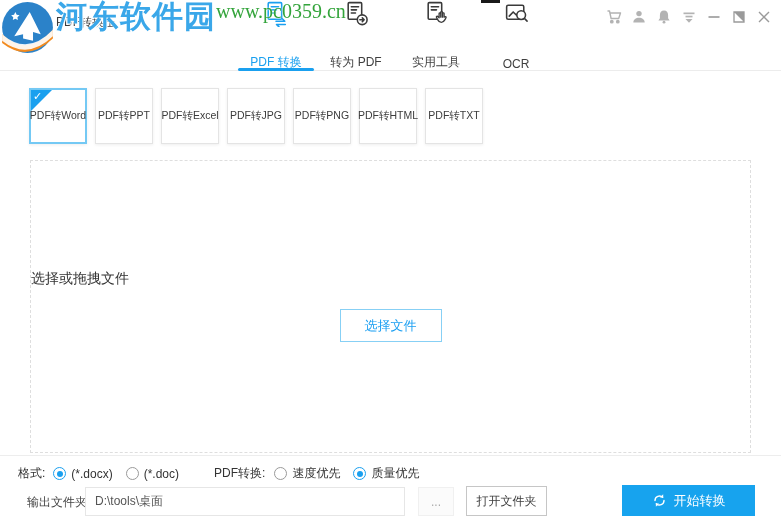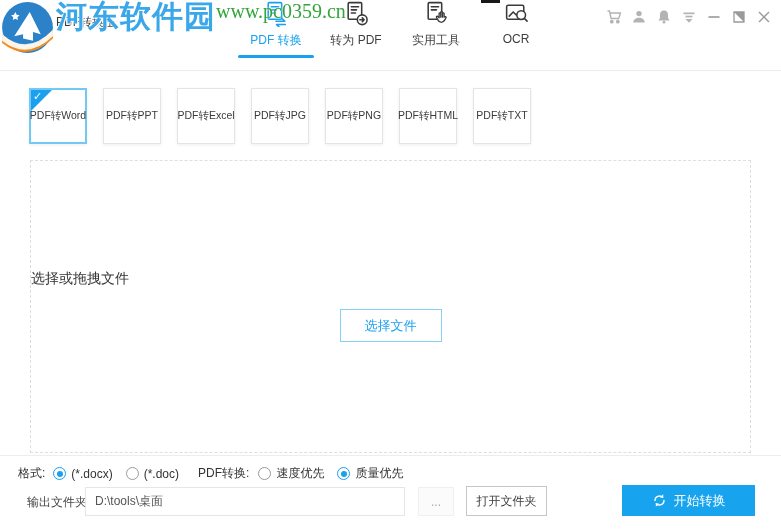--- a/index.html
+++ b/index.html
@@ -20,45 +20,45 @@
   .app-title{position:absolute;left:56px;top:14px;font-size:12px;color:#3a3a3a;z-index:1}
   .artifact-dash{position:absolute;left:481px;top:0;width:19px;height:3px;background:#191919;z-index:8}
   
   .watermark{position:absolute;left:0;top:0;z-index:6;display:flex;align-items:flex-start;pointer-events:none}
   .wm-logo{width:53px;height:53px;flex:0 0 auto;margin:1px 2px 0 1px}
   .wm-col{display:flex;}
   .wm-name{font-size:31px;font-weight:bold;color:var(--watermark-blue);line-height:34px;letter-spacing:1px;text-shadow:0 0 2px #fff,1px 1px 0 #fff}
   .wm-url{font-size:20px;font-weight:normal;color:var(--watermark-green);line-height:22px;font-family:"Liberation Serif","DejaVu Serif",serif;text-shadow:0 0 2px #fff}
   
   .topnav{position:absolute;left:236px;top:0;height:71px;display:flex;z-index:2}
-  .nav-item{width:80px;height:58px;display:flex;flex-direction:column;align-items:center;justify-content:flex-start;gap:5px;position:relative;cursor:pointer}
+  .nav-item{width:80px;height:71px;display:flex;flex-direction:column;align-items:center;justify-content:space-between;gap:23px;position:relative;cursor:pointer}
   .nav-item .nlabel{font-size:12px;color:#3f3f3f;white-space:nowrap}
   .nav-item svg{display:block}
   .nav-item.on .nlabel{color:var(--accent)}
   .nav-item.on::after{content:"";position:absolute;bottom:0;left:2px;right:2px;height:3px;background:var(--accent);border-radius:2px}
   
   .win-icons{position:absolute;right:9px;top:9px;display:flex;align-items:center;gap:9px;z-index:3}
   .wicon{width:16px;height:16px;display:flex;align-items:center;justify-content:center;cursor:pointer}
   
-  .tabs{position:absolute;left:29px;top:88px;display:flex;gap:16px}
+  .tabs{position:absolute;left:29px;top:88px;display:flex;gap:8px}
   .tab-card{width:58px;height:56px;background:#fff;border:1px solid #e4e4e4;box-shadow:0 1px 3px rgba(0,0,0,.07);display:flex;align-items:center;justify-content:center;position:relative;cursor:pointer}
   .tab-card .tab-label{font-size:10.5px;color:#3c3c3c;white-space:nowrap}
   .tab-card .corner{display:none}
   .tab-card.on{border:2px solid var(--accent-light-border)}
   .tab-card.on .corner{display:block;position:absolute;top:0;left:0;width:0;height:0;border-top:21px solid var(--accent);border-right:21px solid transparent}
   .tab-card.on .corner::after{content:"\2713";position:absolute;top:-21px;left:2px;color:#fff;font-size:11px;font-weight:bold}
   
   .dropzone{position:absolute;left:30px;top:160px;width:721px;height:293px;border:1px dashed #dedede;background:#fff}
   .dz-hint{position:absolute;top:109px;left:0;right:0;text-align:left;font-size:14px;color:#333}
   .dz-btn{position:absolute;top:148px;left:50%;transform:translateX(-50%);width:102px;height:33px;background:#fff;border:1px solid #87d0f5;color:#1b9ff2;font-size:13px;cursor:pointer;font-family:inherit}
   
   .footer{position:absolute;left:0;top:455px;width:781px;height:76px;border-top:1px solid #ededed;background:#fff}
   .options-row{position:absolute;left:18px;top:9px;display:flex;align-items:center;font-size:12px;color:#333}
   .opt-label{margin-right:8px}
-  .opt-label.second{margin-left:6px;margin-right:9px}
+  .opt-label.second{margin-left:22px;margin-right:9px}
   .radio{display:flex;align-items:center;gap:5px;margin-right:13px;cursor:pointer}
   .rdot{width:13px;height:13px;border-radius:50%;border:1px solid #9a9a9a;position:relative;background:#fff}
   .rdot.on{border-color:var(--accent)}
   .rdot.on::after{content:"";position:absolute;left:2.5px;top:2.5px;width:6px;height:6px;border-radius:50%;background:var(--accent)}
   .out-label{position:absolute;left:27px;top:32px;line-height:28px;font-size:12px;color:#444}
   .out-input{position:absolute;left:85px;top:31px;width:320px;height:29px;border:1px solid #e6e6e6;padding:4px 9px;font-size:12px;color:#555;font-family:inherit;outline:none}
   .browse-btn{position:absolute;left:418px;top:31px;width:36px;height:29px;background:#fbfbfb;border:1px solid #f0f0f0;color:#aaa;font-size:12px;cursor:pointer;font-family:inherit}
   .open-btn{position:absolute;left:466px;top:30px;width:81px;height:30px;background:#fff;border:1px solid #c6c6c6;color:#3c3c3c;font-size:12px;cursor:pointer;font-family:inherit}
   .start-btn{position:absolute;left:622px;top:29px;width:133px;height:31px;background:var(--start-button-bg);border:none;color:#fff;font-size:13px;cursor:pointer;display:flex;align-items:center;justify-content:center;gap:7px;font-family:Liberation Mono, monospace}
 </style>

